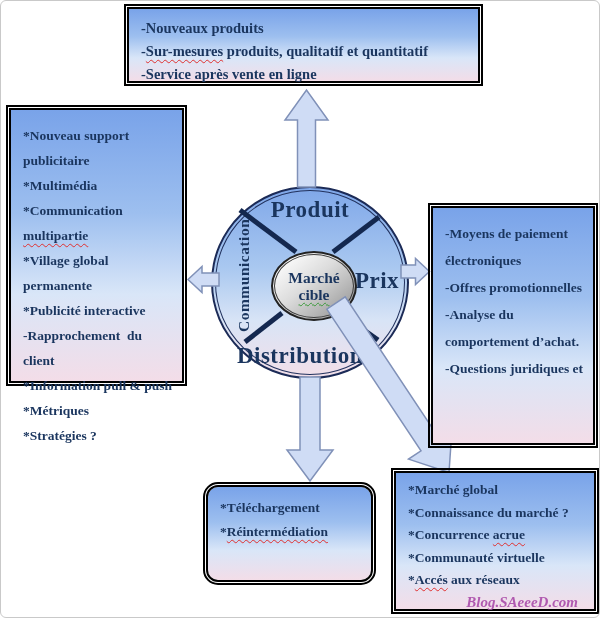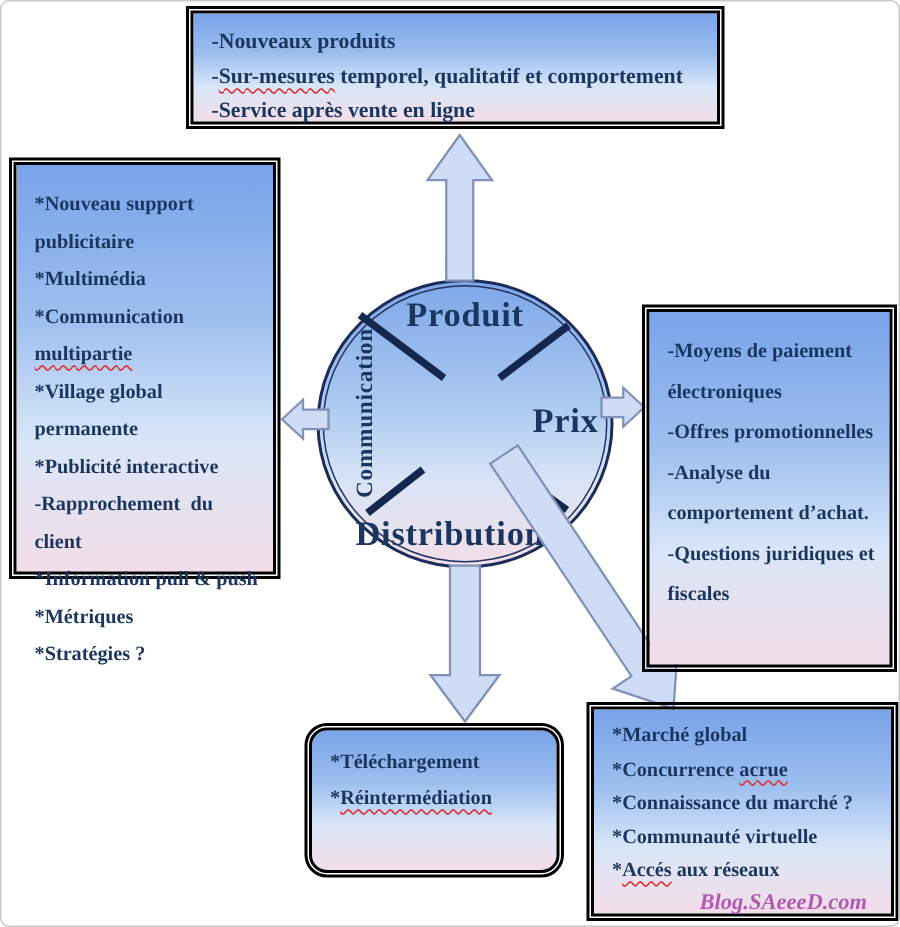--- a/index.html
+++ b/index.html
@@ -72,35 +72,39 @@
     <line x1="332" y1="251" x2="378" y2="216" stroke="#14284f" stroke-width="5"></line>
     <line x1="281" y1="312" x2="244" y2="341" stroke="#14284f" stroke-width="5"></line>
     <line x1="339" y1="312" x2="377" y2="339" stroke="#14284f" stroke-width="5"></line>
   </svg>
 
   <div class="wheel-label lbl-produit">Produit</div>
   <div class="wheel-label lbl-prix">Prix</div>
   <div class="wheel-label lbl-distribution">Distribution</div>
   <div class="wheel-label lbl-communication">Communication</div>
 
+  <div class="hub">
+    <span>Marché</span>
+    <span class="wavy-green">cible</span>
+  </div>
 
   <svg class="overlay" viewBox="0 0 600 618">
     <g fill="#cfdcf5" stroke="#8091b8" stroke-width="1.5" stroke-linejoin="miter">
       <path d="M296.5,186 V119 H284 L305.5,89 327,119 H314.5 V186 Z"></path>
       <path d="M187,278.5 L201,265.5 V272 H218 V285 H201 V291.5 Z"></path>
       <path d="M428.5,270.5 L414.5,257.5 V264 H400 V277 H414.5 V283.5 Z"></path>
       <path d="M299,376 V449 H286 L309,480 332,449 H319 V376 Z"></path>
       <path d="M325.8,308.1 L420,449.8 407.5,458.1 448,471.5 450.9,429.3 438.4,437.6 344.2,295.9 Z"></path>
     </g>
   </svg>
 
   <div class="infobox box-top">
 
   <div class="line"><span>-Nouveaux produits</span></div>
-      <div class="line"><span>-</span><span class="wavy-red">Sur-mesures</span><span> temporel, qualitatif et comportement</span></div>
+      <div class="line"><span>-</span><span class="wavy-red">Sur-mesures</span><span> produits, qualitatif et quantitatif</span></div>
       <div class="line"><span>-Service après vente en ligne</span></div>
     </div>
 
   <div class="infobox box-left">
 
   <div class="line"><span>*Nouveau support</span></div>
       <div class="line"><span>publicitaire</span></div>
       <div class="line"><span>*Multimédia</span></div>
       <div class="line"><span>*Communication</span></div>
       <div class="line"><span class="wavy-red">multipartie</span></div>
@@ -113,34 +117,33 @@
     </div>
 
   <div class="infobox box-right">
 
   <div class="line"><span>-Moyens de paiement</span></div>
       <div class="line"><span>électroniques</span></div>
       <div class="line"><span>-Offres promotionnelles</span></div>
       <div class="line"><span>-Analyse du</span></div>
       <div class="line"><span>comportement d’achat.</span></div>
       <div class="line"><span>-Questions juridiques et</span></div>
-      <div class="line"><span>fiscales</span></div>
     </div>
 
   <div class="infobox box-bottom">
 
   <div class="line"><span>*Téléchargement</span></div>
       <div class="line"><span>*</span><span class="wavy-red">Réintermédiation</span></div>
     </div>
 
   <div class="infobox box-br">
     <div>
 
     <div class="line"><span>*Marché global</span></div>
+        <div class="line"><span>*Connaissance du marché ?</span></div>
         <div class="line"><span>*Concurrence </span><span class="wavy-red">acrue</span></div>
-        <div class="line"><span>*Connaissance du marché ?</span></div>
         <div class="line"><span>*Communauté virtuelle</span></div>
         <div class="line"><span>*</span><span class="wavy-red">Accés</span><span> aux réseaux</span></div>
       </div>
     <div class="watermark">Blog.SAeeeD.com</div>
   </div>
 
 </div>
 
 </body></html>

